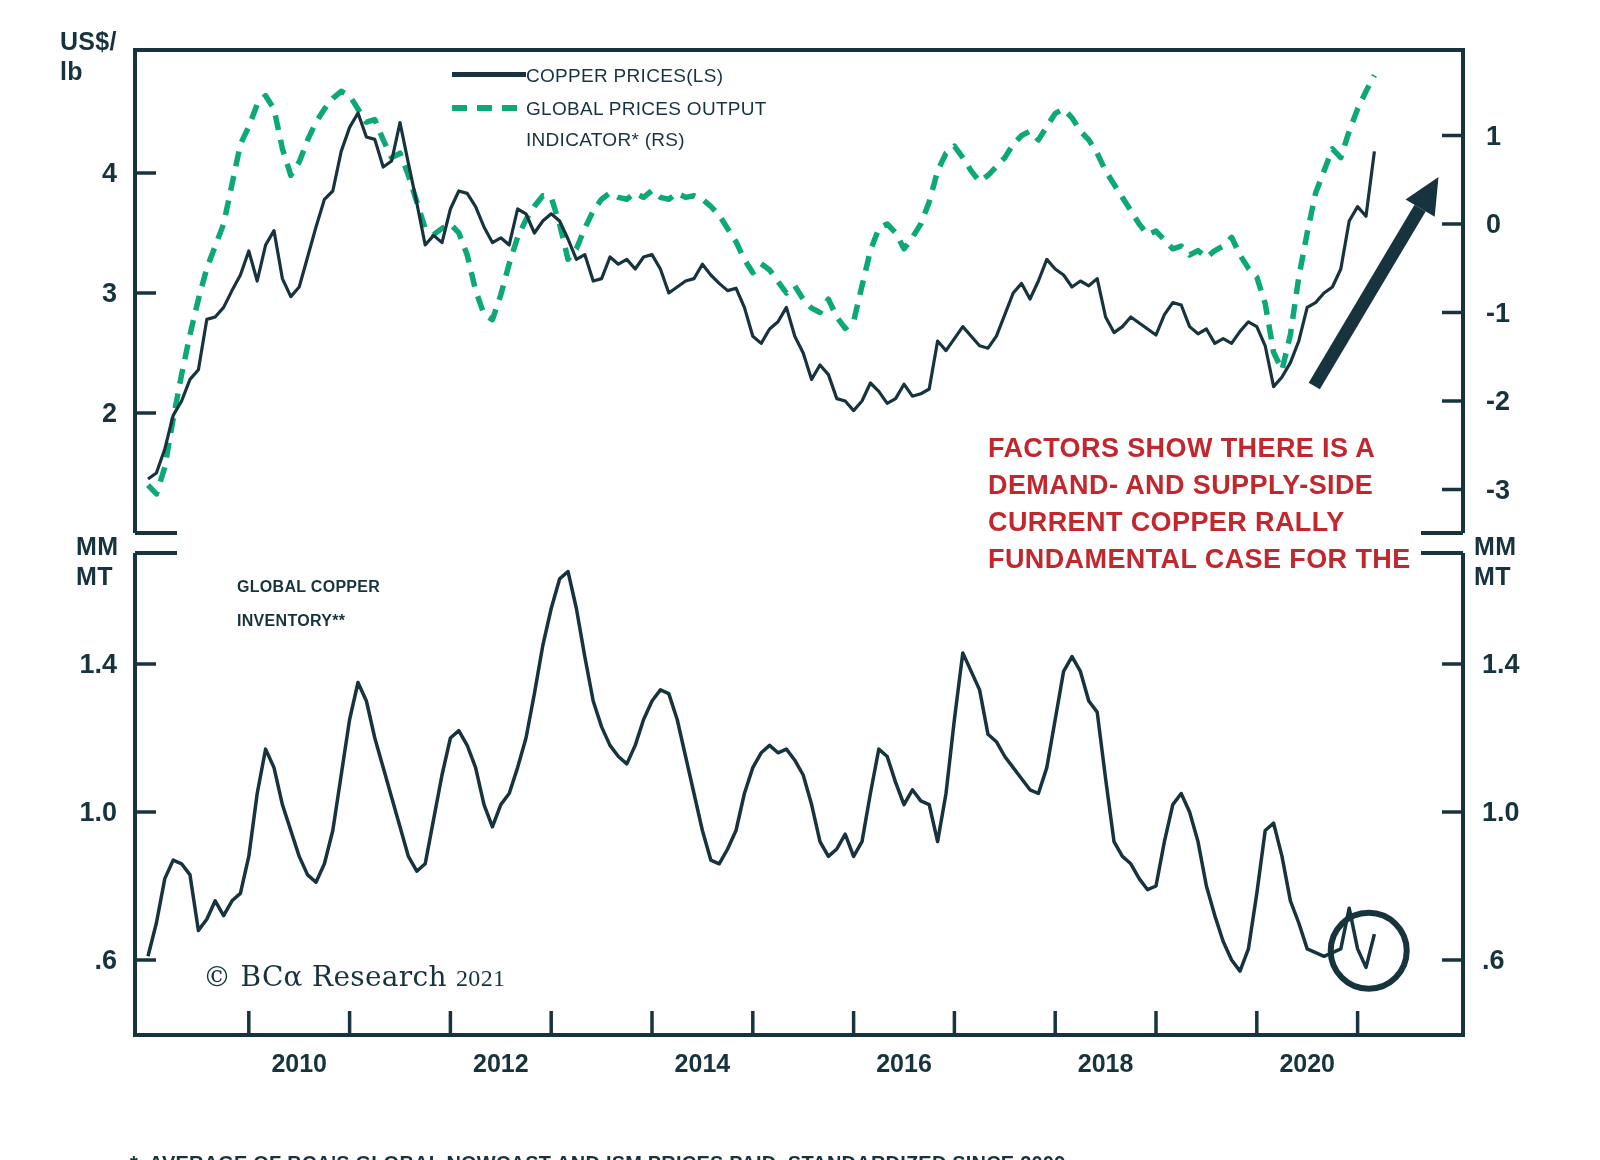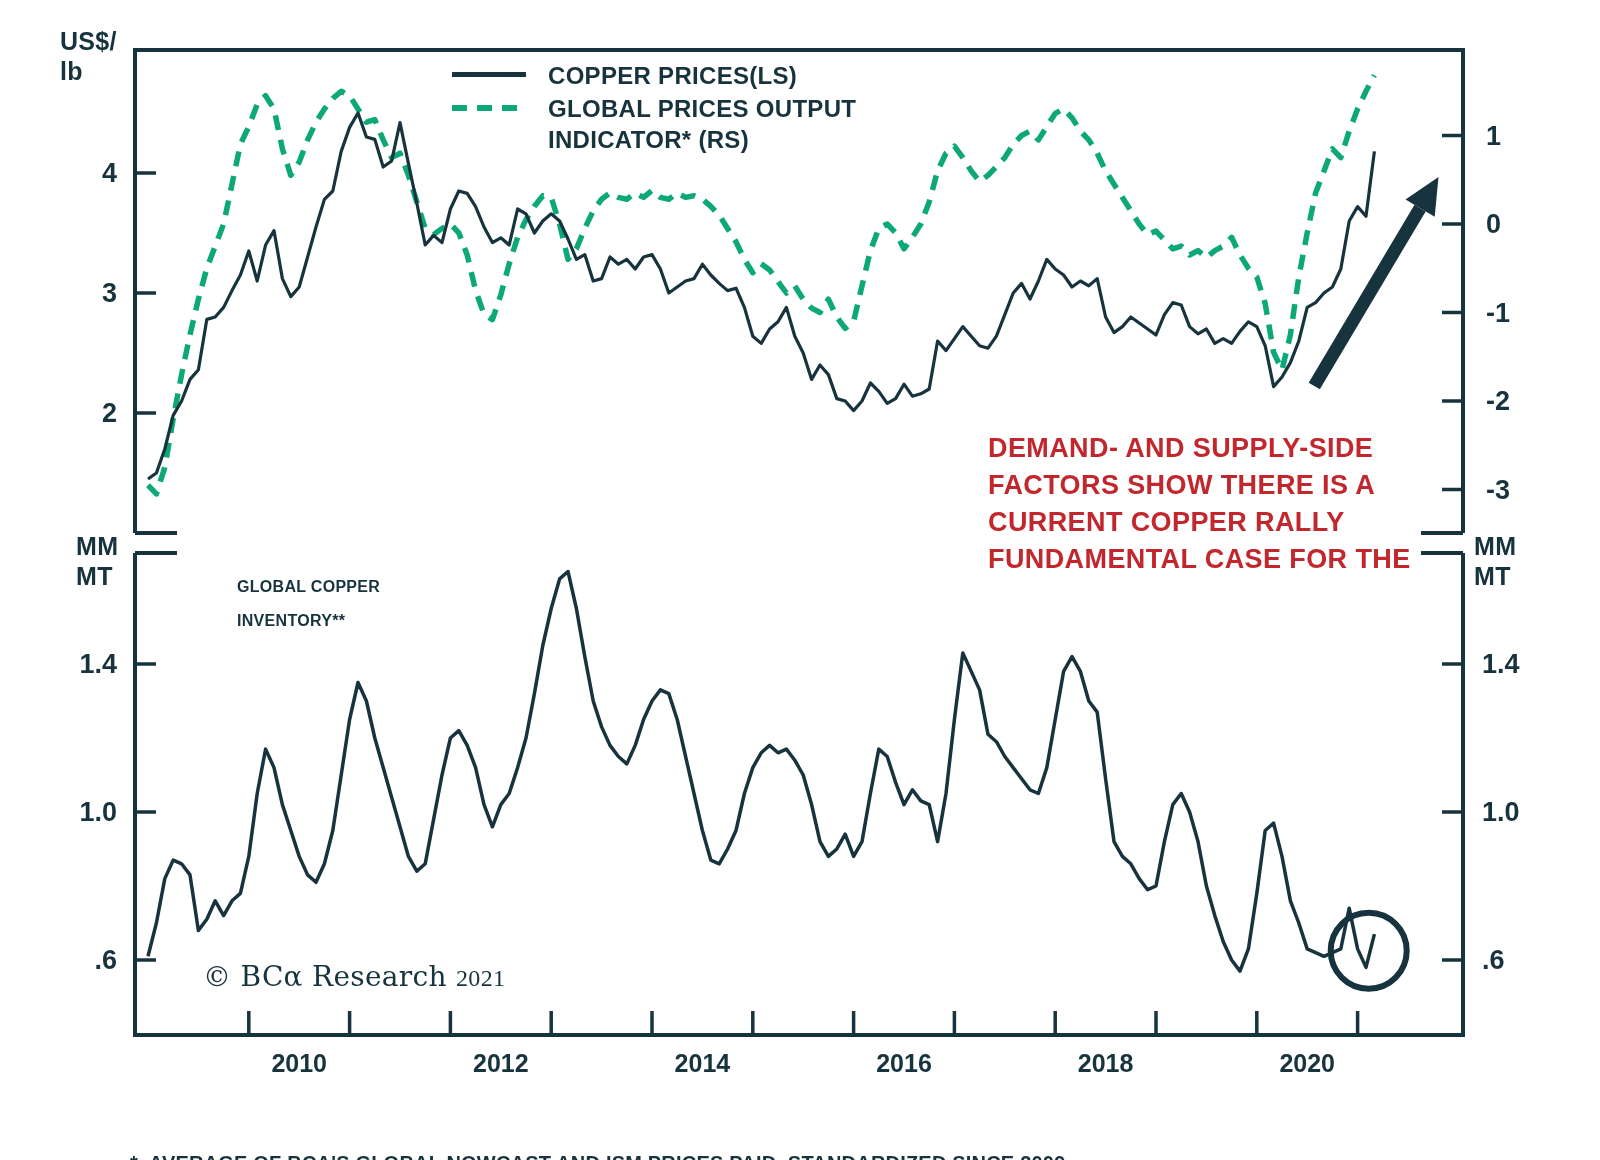--- a/index.html
+++ b/index.html
@@ -13,21 +13,21 @@
   #chart-svg{position:absolute;left:0;top:0;}
   .ovl{position:absolute;color:#17333d;}
   
   .unit{font-size:25px;font-weight:bold;line-height:30px;text-align:left;letter-spacing:.3px;}
   
   #legend{left:452px;top:60px;width:440px;}
   .leg-row{display:flex;align-items:flex-start;margin-bottom:2px;}
   .leg-swatch{flex:none;width:74px;margin-top:12px;}
   .sw-solid{height:0;border-top:5px solid #17333d;}
   .sw-dash{height:6px;background:repeating-linear-gradient(90deg,#0ca878 0 15px,transparent 15px 25px);}
-  .leg-label{margin-left:22px;font-size:24px;font-weight:bold;line-height:31px;width:340px;letter-spacing:.3px;}
+  .leg-label{margin-left:0;font-size:19px;font-weight:normal;line-height:31px;width:340px;letter-spacing:.3px;}
   
   #red-note{left:988px;top:430px;width:430px;font-size:27px;font-weight:bold;line-height:37px;letter-spacing:.4px;}
   
   #inv-title{left:237px;top:570px;width:240px;font-size:16px;font-weight:bold;line-height:34px;letter-spacing:.3px;}
   
   #copyright{left:203px;top:960px;font-family:"DejaVu Serif",serif;font-size:28px;letter-spacing:.3px;}
   #copyright .yr{font-size:24px;font-family:Liberation Serif, serif;}
   
   #footnotes{left:130px;top:1096px;font-size:20px;font-weight:bold;line-height:27px;letter-spacing:.2px;white-space:pre;}
 </style>
@@ -114,22 +114,22 @@
   <div class="ovl unit" style="left:76px;top:531px;width:58px;">
     <div>MM</div>
     <div>MT</div>
   </div>
   <div class="ovl unit" style="left:1474px;top:531px;width:58px;">
     <div>MM</div>
     <div>MT</div>
   </div>
 
   <div id="red-note" class="ovl" style="color: rgb(193, 39, 45);">
+    <div>FACTORS SHOW THERE IS A</div>
     <div>DEMAND- AND SUPPLY-SIDE</div>
-    <div>FACTORS SHOW THERE IS A</div>
     <div>CURRENT COPPER RALLY</div>
     <div>FUNDAMENTAL CASE FOR THE</div>
   </div>
 
   <div id="inv-title" class="ovl">GLOBAL COPPER INVENTORY**</div>
 
   <div id="copyright" class="ovl">
     <span>© BCα Research</span>
     <span class="yr">2021</span>
   </div>

